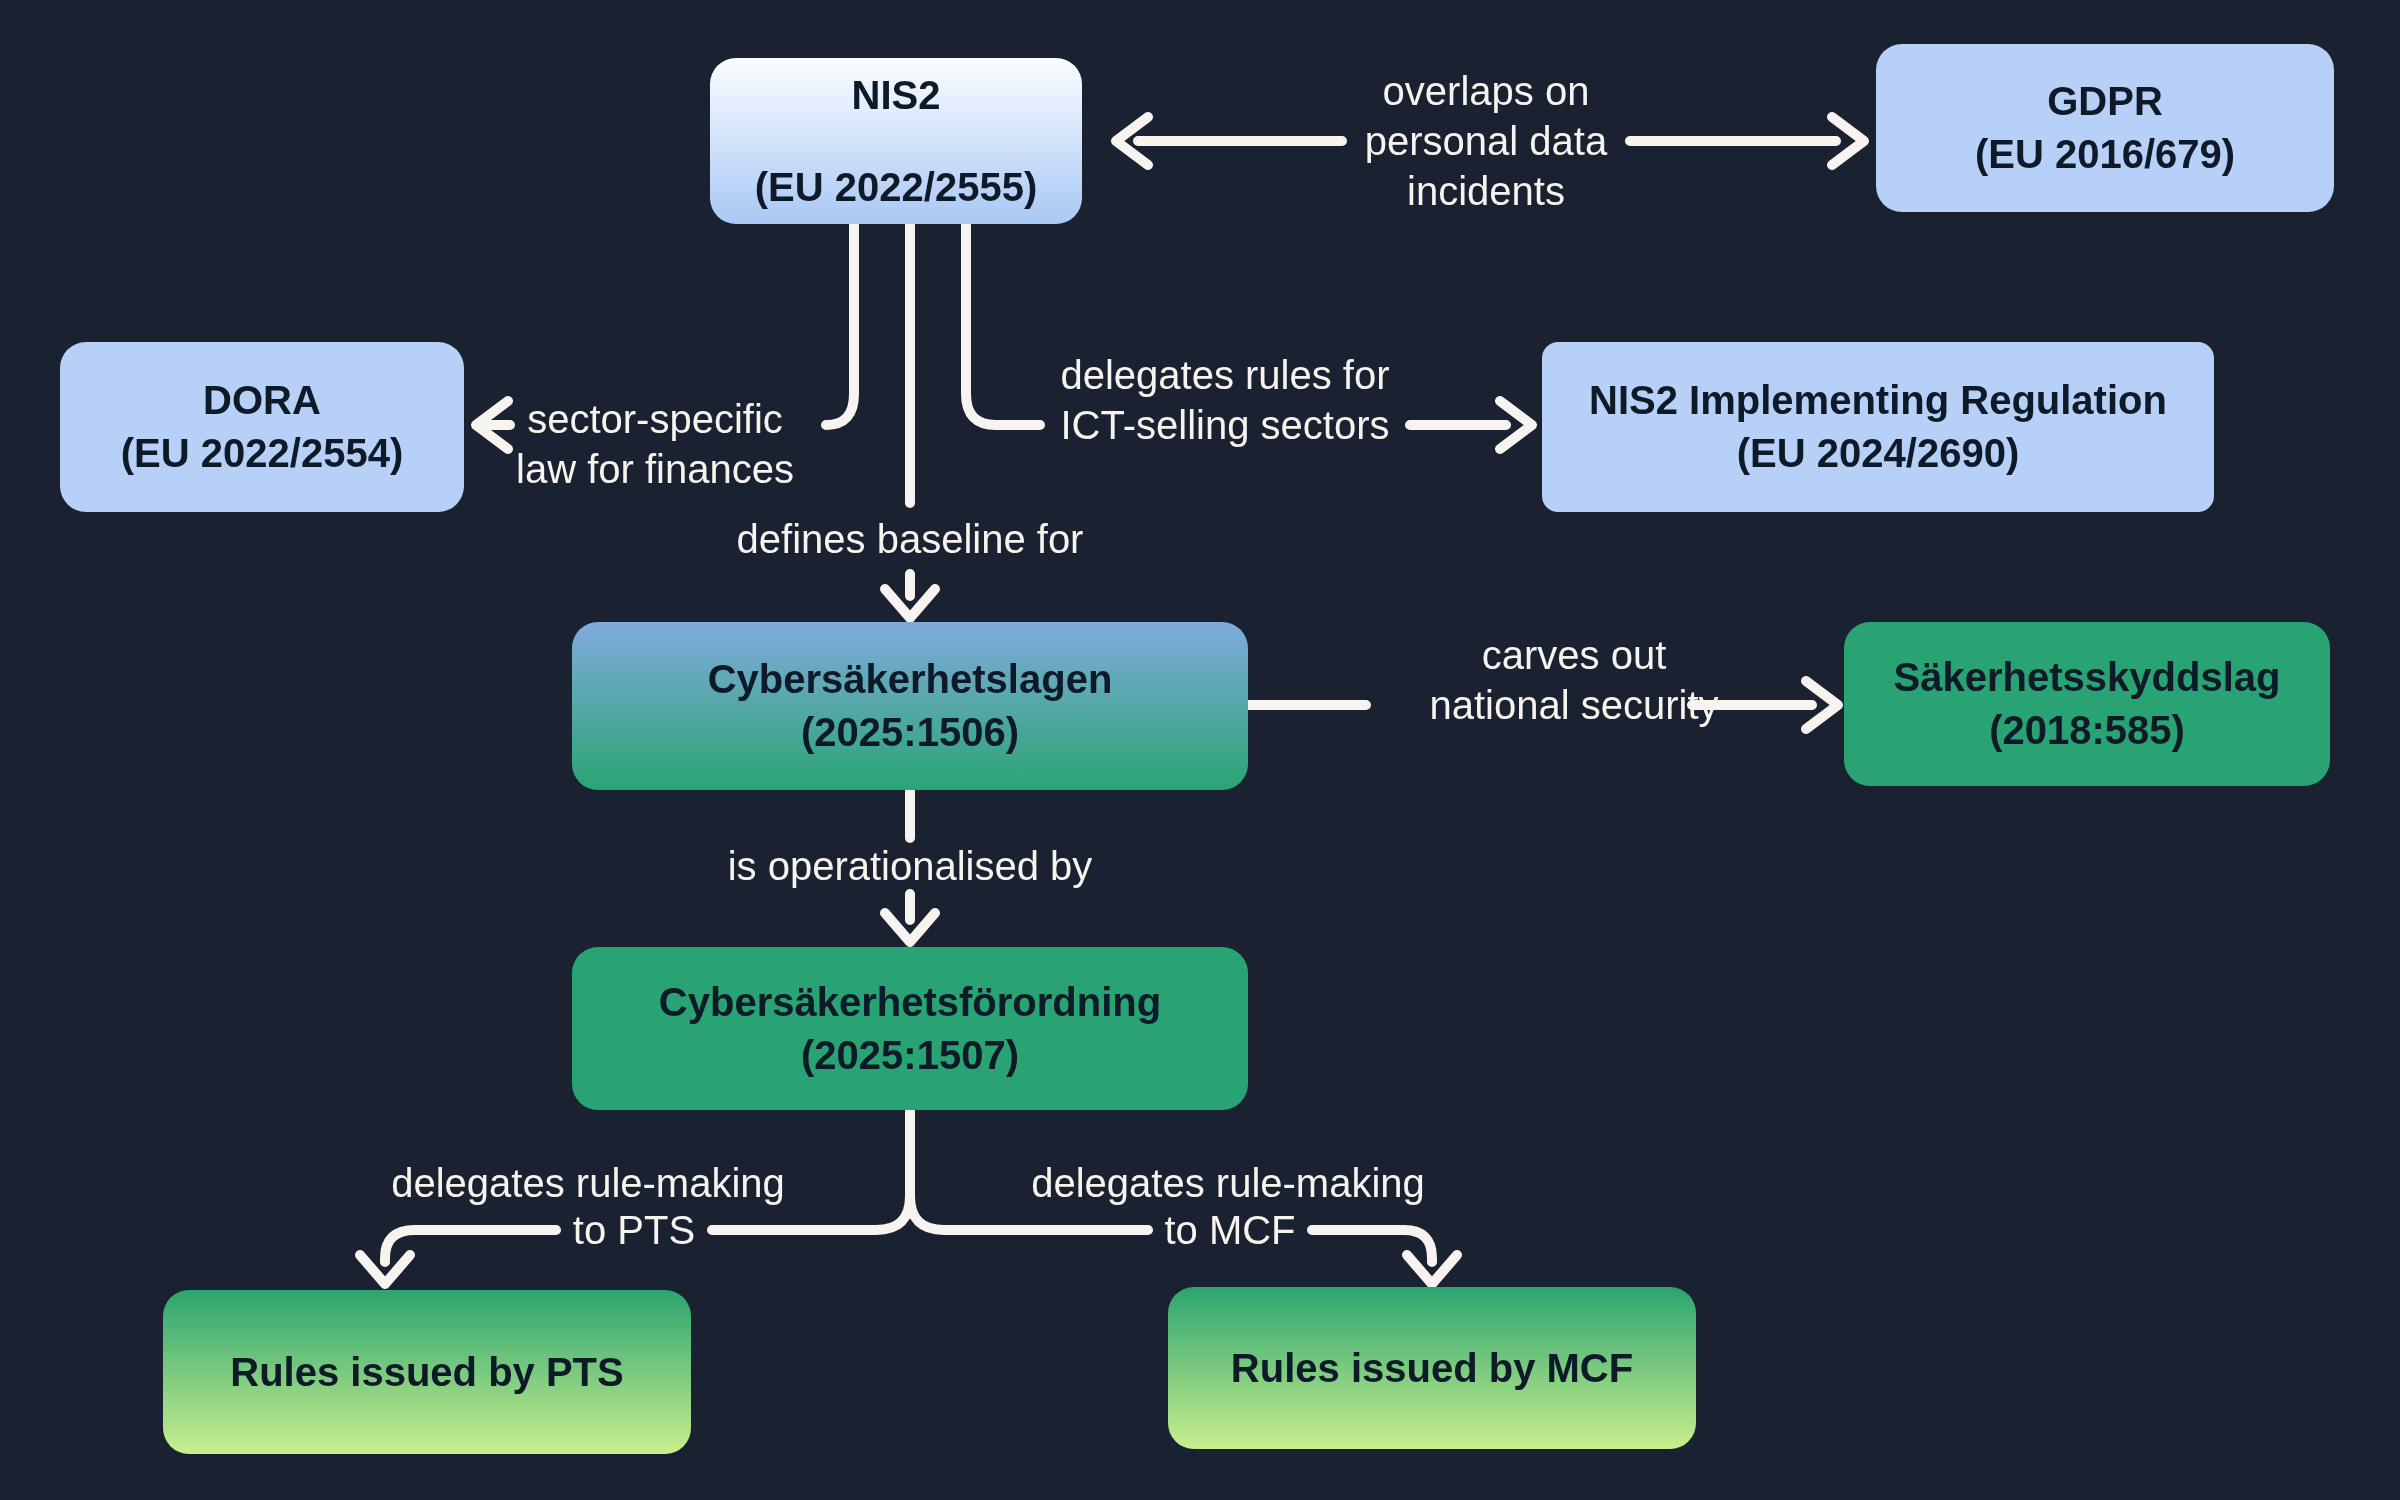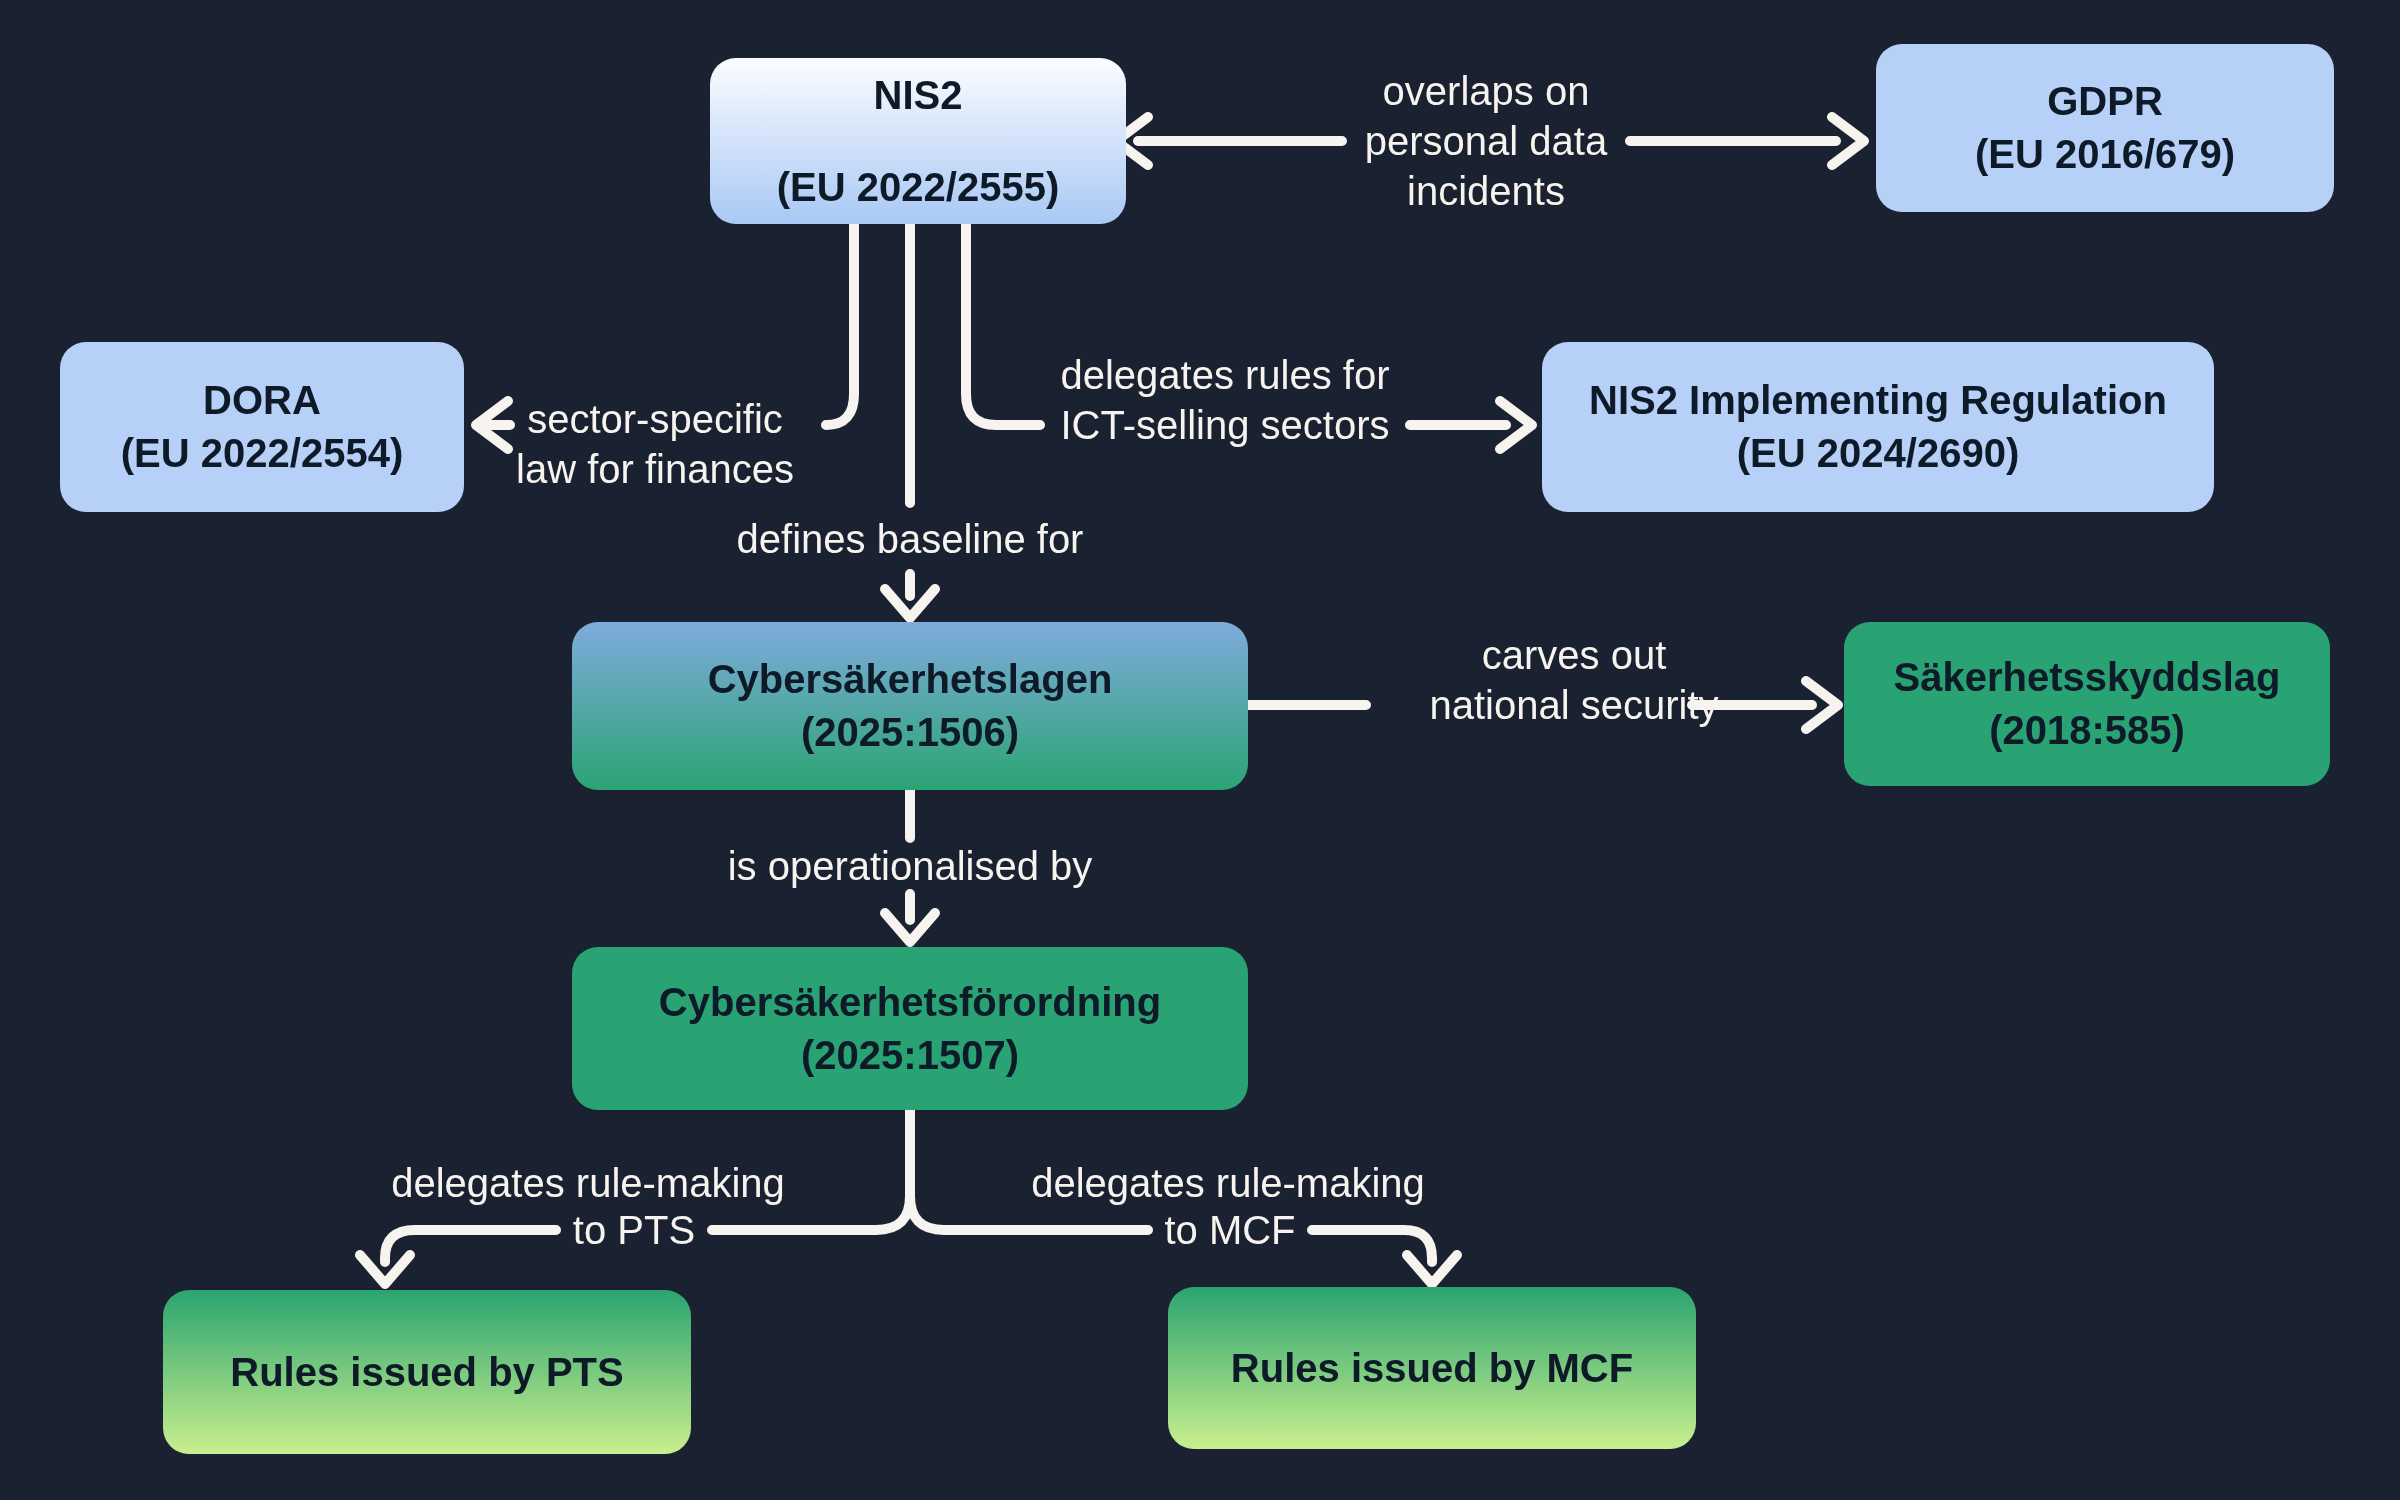--- a/index.html
+++ b/index.html
@@ -74,36 +74,36 @@
 
     <path class="edge" d="M1248 705 H1366 M1692 705 H1812 M1806 681 L1838 705 L1806 729"></path>
 
     <path class="edge" d="M910 790 V838 M910 894 V920 M885 913 L910 942 L935 913"></path>
 
     <path class="edge" d="M910 1110 V1196 Q910 1230 876 1230 H712 M556 1230 H415 Q385 1230 385 1258 V1262 M360 1255 L385 1284 L410 1255"></path>
 
     <path class="edge" d="M910 1110 V1196 Q910 1230 944 1230 H1148 M1312 1230 H1404 Q1432 1230 1432 1258 V1262 M1407 1255 L1432 1284 L1457 1255"></path>
   </svg>
 
-  <div class="node blue-grad" style="left:710px; top:58px; width:416px; height:166px;gap:39px;">
+  <div class="node blue-grad" style="left:710px; top:58px; width:372px; height:166px;gap:39px;">
     <div>NIS2</div>
     <div>(EU 2022/2555)</div>
   </div>
 
   <div class="node blue-flat" style="left:1876px; top:44px; width:458px; height:168px;">
     <div>GDPR</div>
     <div>(EU 2016/679)</div>
   </div>
 
   <div class="node blue-flat" style="left:60px; top:342px; width:404px; height:170px;">
     <div>DORA</div>
     <div>(EU 2022/2554)</div>
   </div>
 
-  <div class="node blue-flat" style="left:1542px; top:342px; width:672px; height:170px;">
+  <div class="node blue-flat" style="left:1542px; top:342px; width:672px; height:170px;border-radius:16px;">
     <div>NIS2 Implementing Regulation</div>
     <div>(EU 2024/2690)</div>
   </div>
 
   <div class="node bluegreen-grad" style="left:572px; top:622px; width:676px; height:168px;">
     <div>Cybersäkerhetslagen</div>
     <div>(2025:1506)</div>
   </div>
 
   <div class="node green-flat" style="left:1844px; top:622px; width:486px; height:164px;">

